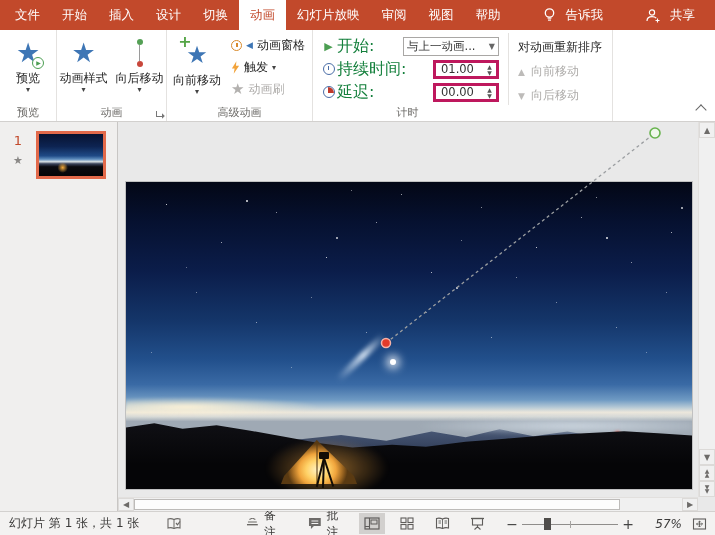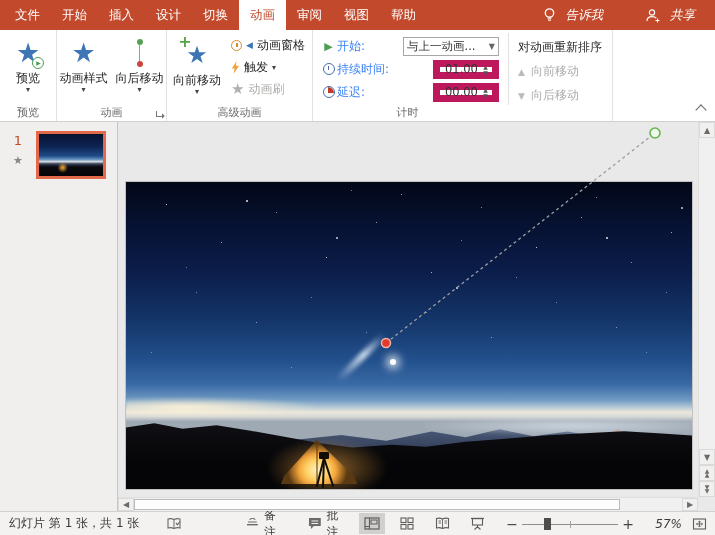--- a/index.html
+++ b/index.html
@@ -5,21 +5,21 @@
   * { margin:0; padding:0; box-sizing:border-box; }
   html,body { width:715px; height:535px; overflow:hidden; }
   body { font-family:"DejaVu Sans","Liberation Sans",sans-serif; font-size:12px; color:#333; background:#fff; }
   .app { position:relative; width:715px; height:535px; display:flex; flex-direction:column; }
 
   
   .tabbar { height:30px; background:#C2492B; display:flex; align-items:stretch; padding-left:4px; flex-shrink:0; }
   .tab { color:#fff; font-size:12.5px; padding:0 11px; display:flex; align-items:center; cursor:default; white-space:nowrap; }
   .tab.active { background:#fff; color:#C2492B; }
   .tab-right { margin-left:auto; display:flex; align-items:center; color:#fff; padding-right:12px; }
-  .tab-right .tab { padding:0 8px;font-style:italic; }
+  .tab-right .tab { padding:0 8px; }
   .bulb-icon, .person-icon { display:flex; align-items:center; margin-right:2px; }
 
   
   .ribbon { height:92px; background:#fff; border-bottom:1px solid #d2d0ce; display:flex; flex-shrink:0; position:relative; }
   .rgroup { position:relative; border-right:1px solid #e4e2e0; display:flex; padding:3px 2px 16px 2px; }
   .glabel { position:absolute; bottom:1px; left:0; right:0; text-align:center; font-size:11px; color:#6a6865; white-space:nowrap; }
   .bigbtn { display:flex; flex-direction:column; align-items:center; justify-content:flex-start; padding:2px 4px; cursor:default; }
   .bigbtn .bicon { height:36px; display:flex; align-items:center; justify-content:center; position:relative; }
   .bigbtn .blabel { font-size:12px; color:#262626; line-height:14px; white-space:nowrap; }
   .bigbtn .barrow { font-size:8px; color:#444; line-height:10px; }
@@ -38,24 +38,24 @@
   .smallbtn.disabled { color:#acaaa8; }
   .sarrow { font-size:8px; color:#444; }
   .clock-mini { width:11px; height:11px; border-radius:50%; border:1.5px solid #D98A2B; position:relative; background:#fff; }
   .clock-mini::after { content:""; position:absolute; left:4px; top:2px; width:1.5px; height:4px; background:#D98A2B; }
   .tri-left { color:#3E76B5; font-size:9px; line-height:9px; }
   .gray-star { color:#b3b1af; font-size:15px; line-height:15px; }
 
   .timing-rows { display:flex; flex-direction:column; gap:3px; padding:3px 0 0 5px; width:190px; }
   .trow { display:flex; align-items:center; height:20px; }
   .trow .ticon { width:17px; display:flex; align-items:center; justify-content:center; }
-  .trow .tlabel { width:66px; font-size:12px; color:#3b82f6; white-space:nowrap; }
+  .trow .tlabel { width:66px; font-size:16px; color:#15803d; white-space:nowrap; }
   .start-select { width:96px; height:19px; border:1px solid #a9a7a5; background:#fff; display:flex; align-items:center; font-size:11.5px; color:#333; padding:0 3px; }
   .start-select .sel-arrow { margin-left:auto; font-size:8px; color:#666; }
-  .spinbox { width:66px; height:19px; border:7px solid #be185d; background:#fff; display:flex; align-items:center; font-size:11.5px; color:#333; padding:0 0 0 5px; margin-left:30px; }
+  .spinbox { width:66px; height:19px; border:3px solid #be185d; background:#fff; display:flex; align-items:center; font-size:11.5px; color:#333; padding:0 0 0 5px; margin-left:30px; }
   .spin-arrows { margin-left:auto; display:flex; flex-direction:column; align-items:center; justify-content:center; width:13px; gap:1px; }
   .spin-arrows span { font-size:6px; line-height:5px; color:#555; }
   .green-play { color:#4C9E52; font-size:11px; line-height:11px; }
   .clock-blue { width:12px; height:12px; border-radius:50%; border:1.5px solid #4a6da7; position:relative; background:#fff; }
   .clock-blue::after { content:""; position:absolute; left:4.2px; top:2px; width:1.3px; height:4px; background:#4a6da7; }
   .clock-delay { width:12px; height:12px; border-radius:50%; border:1.5px solid #4a6da7; position:relative; background:#fff; overflow:hidden; }
   .clock-delay::after { content:""; position:absolute; left:4.5px; top:0; width:6px; height:6px; background:#C0392B; border-radius:0 6px 0 0; }
   .reorder-col { border-left:1px solid #e4e2e0; margin-left:6px; padding:6px 8px 0 9px; display:flex; flex-direction:column; gap:7px; }
   .reorder-title { font-size:12px; color:#262626; white-space:nowrap; }
   .reorder-item { display:flex; align-items:center; gap:6px; font-size:12px; color:#aeacaa; white-space:nowrap; }
@@ -156,20 +156,21 @@
 
 <div class="app">
 
   <div class="tabbar">
     <div class="tab">文件</div>
     <div class="tab">开始</div>
     <div class="tab">插入</div>
     <div class="tab">设计</div>
     <div class="tab">切换</div>
     <div class="tab active">动画</div>
+    <div class="tab">幻灯片放映</div>
     <div class="tab">审阅</div>
     <div class="tab">视图</div>
     <div class="tab">帮助</div>
     <div class="tab-right">
       <span class="bulb-icon">
         <svg width="13" height="16" viewBox="0 0 13 16">
             <circle cx="6.5" cy="6" r="4.2" fill="none" stroke="#fff" stroke-width="1.3"></circle>
             <rect x="4.6" y="10.5" width="3.8" height="1.2" fill="#fff"></rect>
             <rect x="5" y="12.5" width="3" height="1.2" fill="#fff"></rect>
           </svg>

